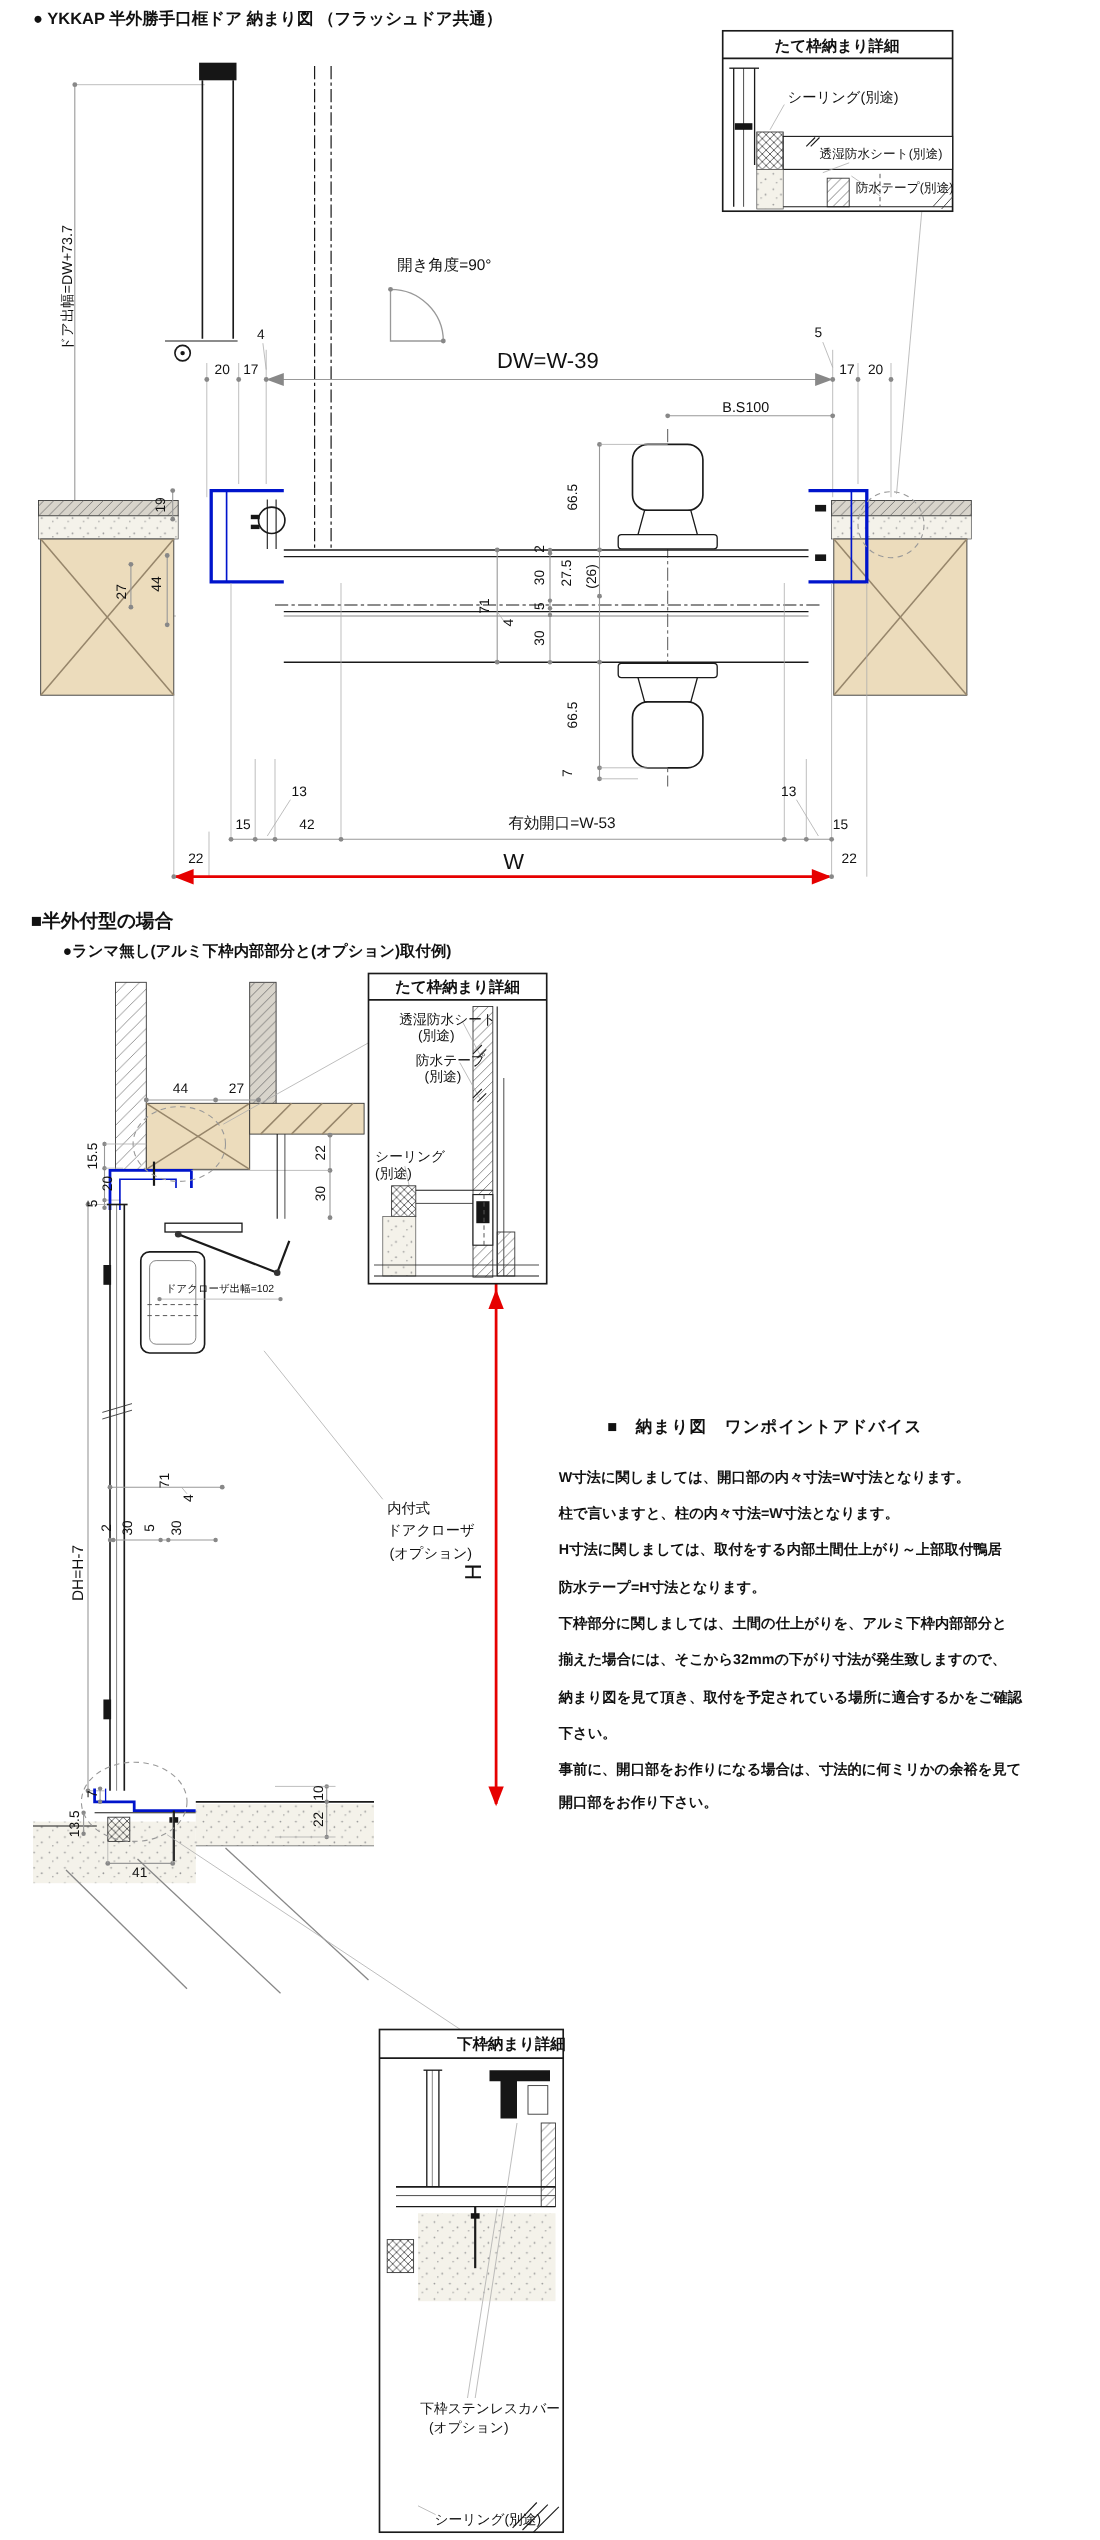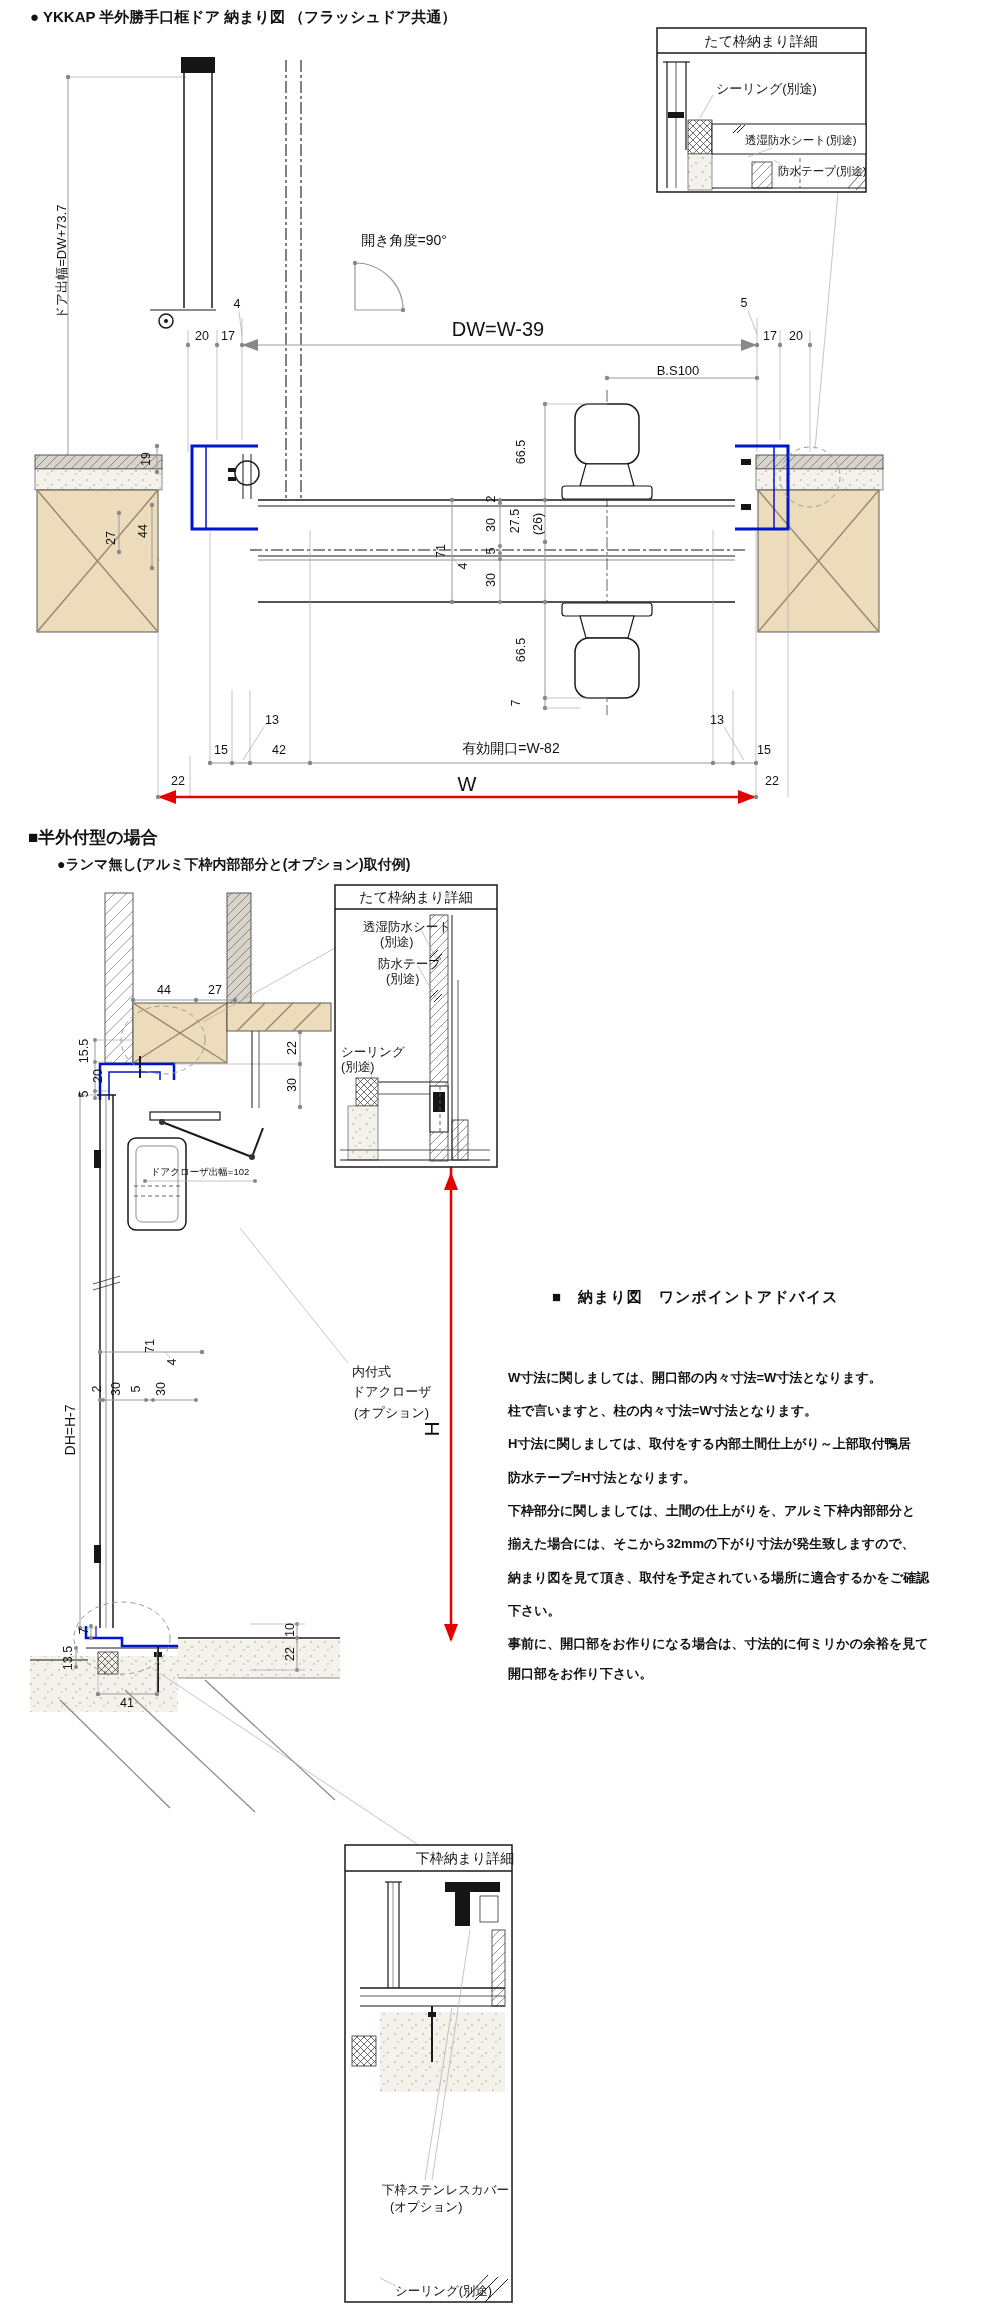--- a/index.html
+++ b/index.html
@@ -20,26 +20,26 @@
   .dashc{stroke:#999;stroke-width:1;stroke-dasharray:5 4}
   .gh{stroke:#888;stroke-width:1.2}.wx{stroke:#97866b;stroke-width:1.4}
   .dot{fill:#888;stroke:none}.ar{fill:#888;stroke:none}.rar{fill:#e60000;stroke:none}
   
   .lbl{position:absolute;white-space:nowrap;font-size:12.5px;line-height:1;color:#111;}
   .c{transform:translate(-50%,-50%)}
   .r{transform:translate(-50%,-50%) rotate(-90deg)}
   .a{transform:translate(0,-50%)}
   .t11{font-size:11.5px}.t13{font-size:13px}.t14{font-size:14px}
   .t9{font-size:9.5px}.t20{font-size:20px}.t21{font-size:21px}
-  .b{font-weight:normal}
+  .b{font-weight:bold}
   .page-title{position:absolute;left:30px;top:8px;font-size:15px;font-weight:bold;white-space:nowrap;}
   .hdr1{position:absolute;left:28px;top:826px;font-size:17px;font-weight:bold;white-space:nowrap;}
   .hdr2{position:absolute;left:57px;top:856px;font-size:14px;font-weight:bold;white-space:nowrap;}
   .adv-title{position:absolute;left:552px;top:1288px;font-size:15px;font-weight:bold;letter-spacing:1px;white-space:nowrap;}
-  .adv-ln{position:absolute;left:508px;font-size:13px;font-weight:bold;white-space:nowrap;margin-top:35px;}
+  .adv-ln{position:absolute;left:508px;font-size:13px;font-weight:bold;white-space:nowrap;}
 </style>
 </head>
 <body>
 
 <div id="stage">
 
 <svg class="draw" width="1000" height="2309" viewBox="0 0 1000 2309">
   <defs>
     <pattern id="ch" width="7" height="7" patternUnits="userSpaceOnUse">
           <path d="M0 7 L7 0 M0 0 L7 7" stroke="#333" stroke-width="0.7" fill="none"></path>
@@ -394,21 +394,21 @@
 </svg>
 
 <div class="page-title">● YKKAP 半外勝手口框ドア 納まり図 （フラッシュドア共通）</div>
 <div class="hdr1">■半外付型の場合</div>
 <div class="hdr2">●ランマ無し(アルミ下枠内部部分と(オプション)取付例)</div>
 
 <div class="lbl r t13" style="left:61px;top:262px;">ドア出幅=DW+73.7</div>
 <div class="lbl c t14" style="left:404px;top:240px;">開き角度=90°</div>
 <div class="lbl c t20" style="left:498px;top:329px;">DW=W-39</div>
 <div class="lbl c t13" style="left:678px;top:370px;">B.S100</div>
-<div class="lbl c t14" style="left:511px;top:748px;">有効開口=W-82</div>
+<div class="lbl c t14" style="left:511px;top:748px;">有効開口=W-53</div>
 <div class="lbl c t20" style="left:467px;top:784px;">W</div>
 <div class="lbl c" style="left:202px;top:336px;">20</div>
 <div class="lbl c" style="left:228px;top:336px;">17</div>
 <div class="lbl c" style="left:237px;top:304px;">4</div>
 <div class="lbl c" style="left:744px;top:303px;">5</div>
 <div class="lbl c" style="left:770px;top:336px;">17</div>
 <div class="lbl c" style="left:796px;top:336px;">20</div>
 <div class="lbl r" style="left:146px;top:459px;">19</div>
 <div class="lbl r" style="left:143px;top:531px;">44</div>
 <div class="lbl r" style="left:111px;top:538px;">27</div>

